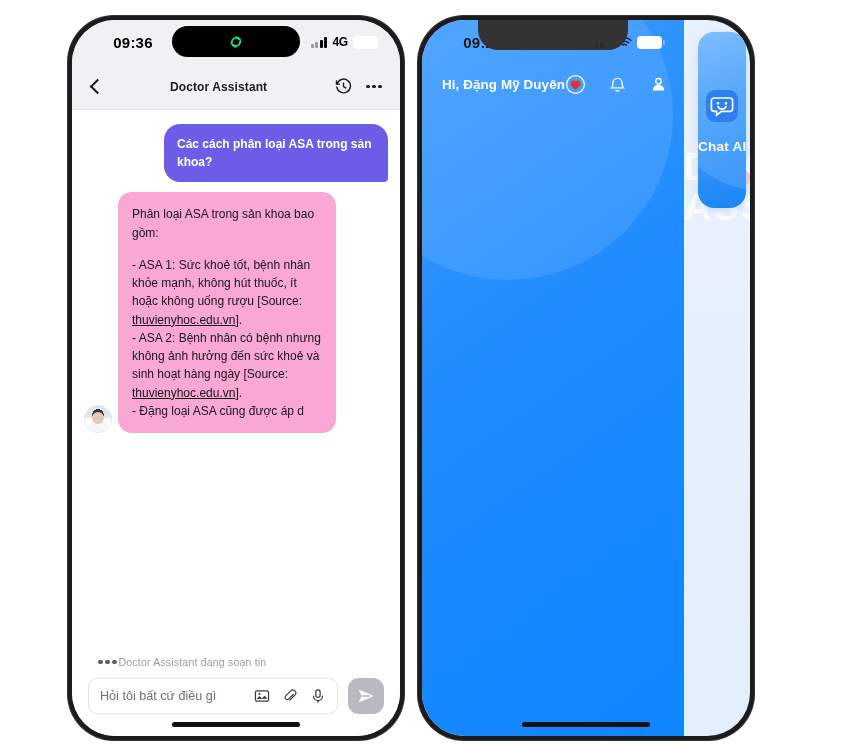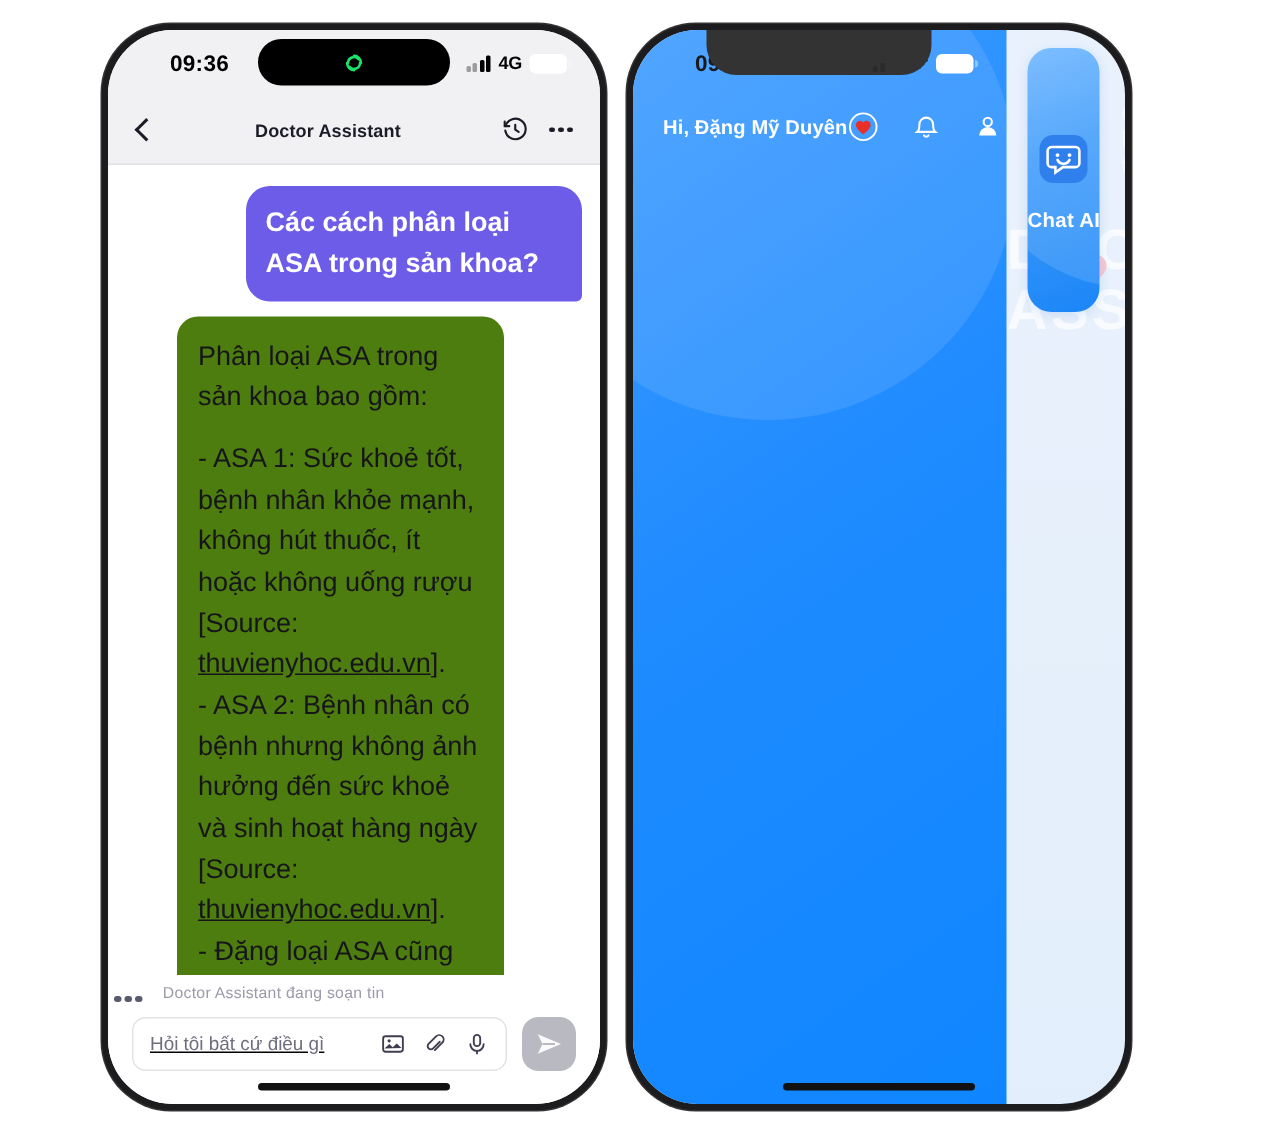--- a/index.html
+++ b/index.html
@@ -123,32 +123,32 @@
     position: relative;
   }
 
   .bubble-row { display:flex; margin-bottom: 10px; }
   .bubble-row.user { justify-content: flex-end; }
   .bubble-row.bot  { justify-content: flex-start; align-items: flex-end; gap: 6px; }
 
   .bubble {
     max-width: 224px;
     padding: 11px 13px;
-    font-size: 18px;
+    font-size: 12px;
     line-height: 1.52;
     word-wrap: break-word;
   }
   .bubble.user {
     background: #6C5CE7;
     color: #fff;
     border-radius: 16px 16px 4px 16px;
     font-weight: 600;
   }
   .bubble.bot {
-    background: #4d7c0f;
+    background: #f9a8d4;
     color: #16161a;
     border-radius: 14px;
     max-width: 218px;
     padding: 13px 14px;
   }
   .bubble.bot p { margin: 0; }
   .bubble.bot .gap { height: 14px; }
   .bubble.bot a, .bubble.bot .src {
     text-decoration: underline; color: #16161a;
   }
@@ -167,32 +167,32 @@
     background: #f4f7fa;
   }
   .avatar::after{
     content:''; position:absolute; left:50%; top:24%;
     transform: translateX(-50%);
     width: 12px; height: 12px; border-radius: 50%;
     background: #e8c9b4;
   }
 
   .typing {
-    display:flex; align-items:flex-end; gap: 14px;
-    padding: 6px 18px 0 4px;
+    display:flex; align-items:center; gap: 2px;
+    padding: 6px 18px 0 26px;
     flex: 0 0 auto; background:#fff;
   }
   .typing .dots3 i { width:4.5px; height:4.5px; background:#5a5a6e; }
   .typing-text { font-size: 10.5px; color:#9a9aab; letter-spacing:.2px; }
 
   .composer {
     flex: 0 0 auto;
     background: #fff;
     padding: 10px 16px 0 16px;
-    display: flex; align-items: center; gap: 10px; text-decoration: underline;
+    display: flex; align-items: center; gap: 10px;
   }
   .input-wrap {
     flex: 1;
     height: 36px;
     border: 1px solid #e3e3e8;
     border-radius: 9px;
     display: flex; align-items: center;
     padding: 0 11px;
     background:#fff;
   }
@@ -219,21 +219,21 @@
     padding-top: 0;
     flex: 0 0 auto;
   }
   .r-header::after{
     content:''; position:absolute; left:-30%; top:-70px;
     width: 330px; height: 330px; border-radius:50%;
     background: rgba(255,255,255,.10);
   }
   .r-header-row {
     display:flex; align-items:center;
-    padding: 10px 3px 22px 20px;
+    padding: 10px 16px 22px 20px;
     position:relative; z-index:2;
   }
   .greeting { color:#fff; font-size: 13.4px; font-weight: bold; letter-spacing:.1px; }
   .r-header-icons { margin-left:auto; display:flex; align-items:center; gap: 22px; }
 
   .cards {
     padding: 12px 14px 0 14px;
     position: relative;
     flex: 0 0 auto;
   }

